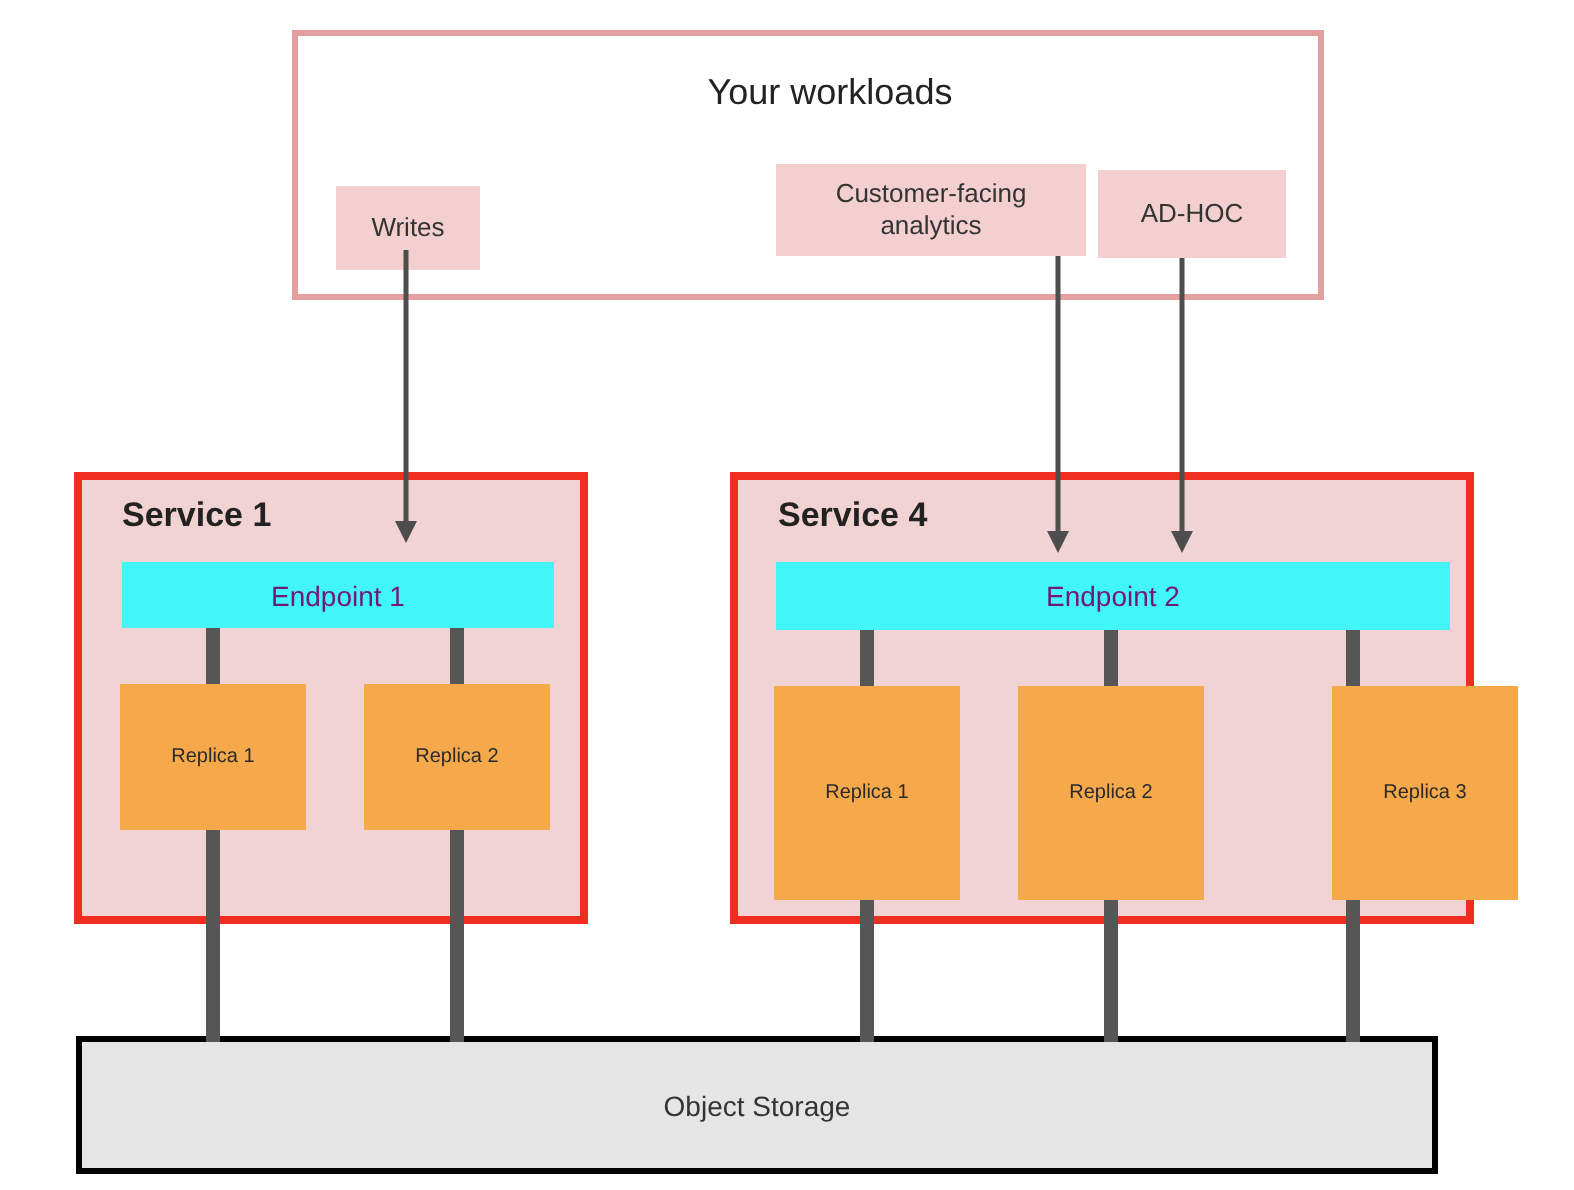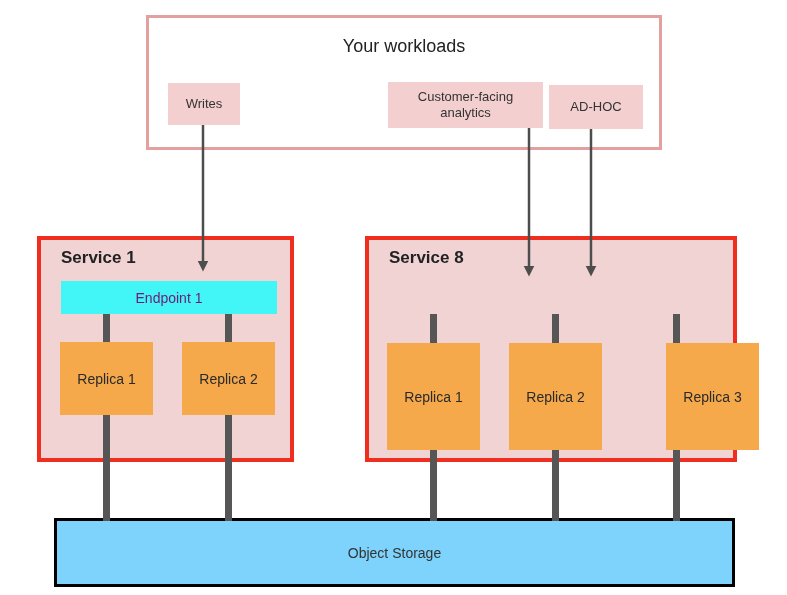--- a/index.html
+++ b/index.html
@@ -22,40 +22,40 @@
   .workloads-box {
     position: absolute;
     left: 146px; top: 15px;
     width: 516px; height: 135px;
     border: 3px solid var(--workloads-border, #e49f9f);
     background: #ffffff;
     z-index: 0;
   }
   .workloads-title {
     position: absolute;
-    left: 146px; top: 36px;
+    left: 157px; top: 36px;
     width: 516px;
     text-align: center;
     font-size: 18px;
     color: var(--text, #222222);
     z-index: 2;
   }
   .wl-item {
     position: absolute;
     background: var(--workload-item-bg, #f3cfcf);
     color: #333333;
     font-size: 13px;
     display: flex;
     align-items: center;
     justify-content: center;
     text-align: center;
     line-height: 1.25;
     z-index: 2;
   }
-  .wl-writes    { left: 168px; top: 83px; width: 72px;  height: 42px; }
+  .wl-writes    { left: 168px; top: 93px; width: 72px;  height: 42px; }
   .wl-analytics { left: 388px; top: 82px; width: 155px; height: 46px; padding: 0 10px; }
   .wl-adhoc     { left: 549px; top: 85px; width: 94px;  height: 44px; }
 
   
   .service {
     position: absolute;
     border: 4px solid var(--service-border, #f02e20);
     background: var(--service-bg, #f1d3d3);
     z-index: 0;
   }
@@ -79,21 +79,21 @@
     justify-content: center;
     z-index: 2;
   }
   .endpoint1 { left: 61px;  top: 281px; width: 216px; height: 33px; }
   .endpoint2 { left: 388px; top: 281px; width: 337px; height: 34px; }
 
   .replica {
     position: absolute;
     background: var(--replica-bg, #f5a94b);
     color: #2a2a2a;
-    font-size: 14px;
+    font-size: 10px;
     display: flex;
     align-items: center;
     justify-content: center;
     z-index: 2;
   }
   .s1r1 { left: 60px;  top: 342px; width: 93px; height: 73px; }
   .s1r2 { left: 182px; top: 342px; width: 93px; height: 73px; }
   .s2r1 { left: 387px; top: 343px; width: 93px; height: 107px; }
   .s2r2 { left: 509px; top: 343px; width: 93px; height: 107px; }
   .s2r3 { left: 630px; top: 343px; width: 93px; height: 107px; margin-left: 36px; }
@@ -109,24 +109,24 @@
   }
   .c-s1r1 { left: 103px; }
   .c-s1r2 { left: 225px; }
   .c-s2r1 { left: 430px; }
   .c-s2r2 { left: 552px; }
   .c-s2r3 { left: 673px; }
 
   
   .storage {
     position: absolute;
-    left: 54px; top: 518px;
+    left: 38px; top: 518px;
     width: 681px; height: 69px;
     border: 3px solid var(--storage-border, #000000);
-    background: #7dd3fc;
+    background: #e5e5e5;
     display: flex;
     align-items: center;
     justify-content: center;
     font-size: 14px;
     color: #333333;
     z-index: 0;
   }
 
   
   .arrows {
@@ -160,22 +160,23 @@
   <div class="wl-item wl-analytics">Customer-facing analytics</div>
 
   <div class="service service1">
     <div class="service-name">Service 1</div>
   </div>
   <div class="endpoint endpoint1">Endpoint 1</div>
   <div class="replica s1r1">Replica 1</div>
   <div class="replica s1r2">Replica 2</div>
 
   <div class="service service2">
-    <div class="service-name">Service 8</div>
+    <div class="service-name">Service 4</div>
   </div>
+  <div class="endpoint endpoint2">Endpoint 2</div>
   <div class="replica s2r1">Replica 1</div>
   <div class="replica s2r2">Replica 2</div>
   <div class="replica s2r3">Replica 3</div>
 
   <div class="storage">
     <span>Object Storage</span>
   </div>
 
   <svg class="arrows" viewBox="0 0 787 595" xmlns="http://www.w3.org/2000/svg">
     <defs>

